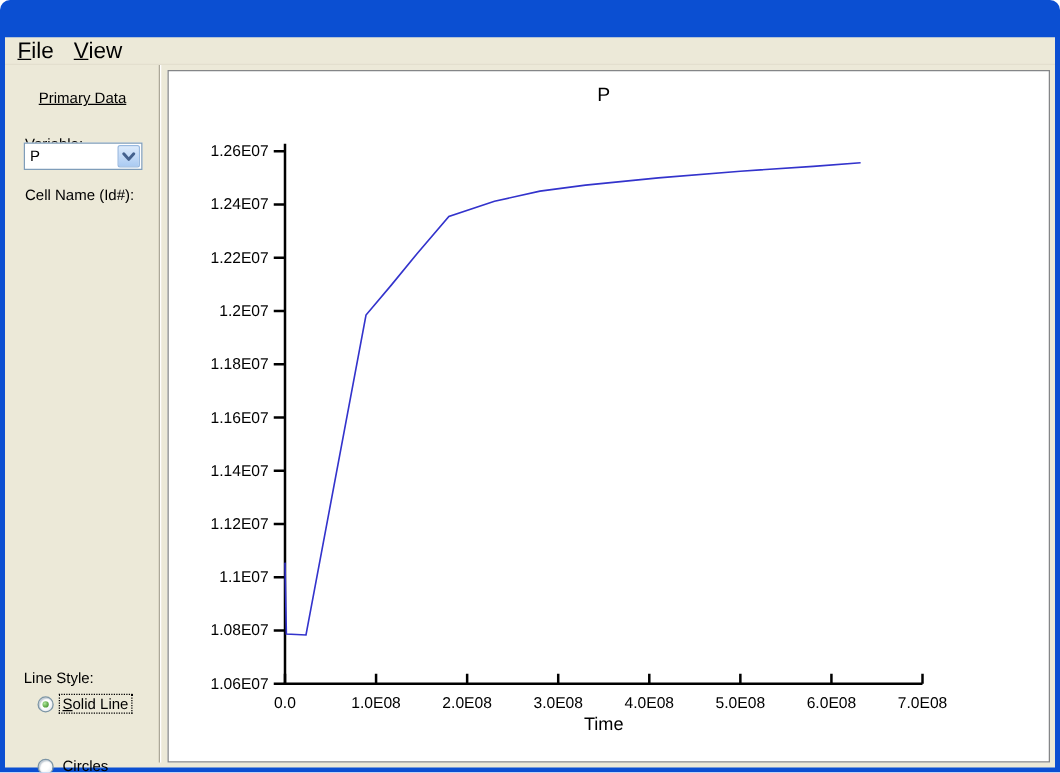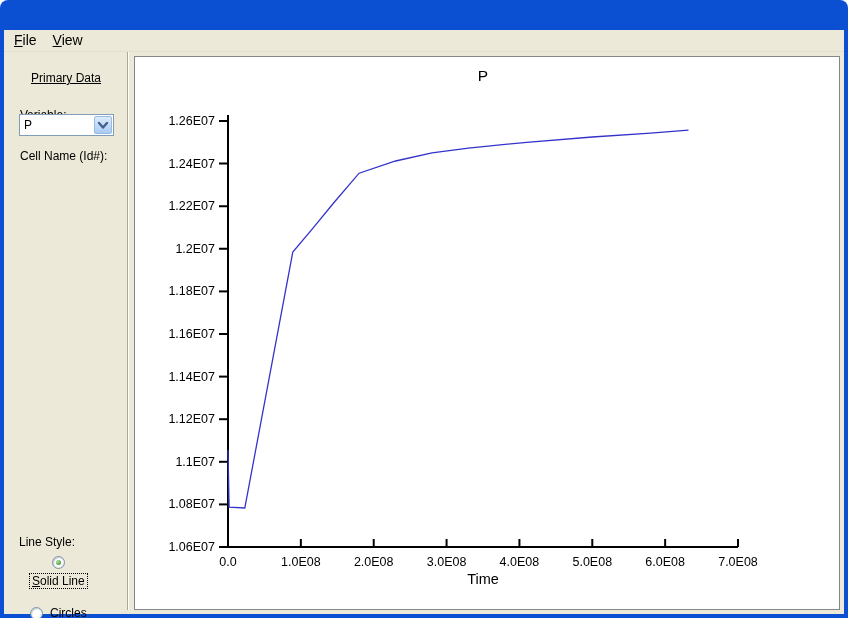--- a/index.html
+++ b/index.html
@@ -34,21 +34,21 @@
   }
   .glyph-min { position:absolute; left:4px; bottom:4px; width:9px; height:3px; background:#fff; }
   .glyph-max { position:absolute; left:5px; top:4px; width:11px; height:10px; border:1px solid #fff; border-top:3px solid #fff; }
   .glyph-close { position:absolute; inset:0; display:flex; align-items:center; justify-content:center;
     color:#fff; font-size:13px; font-weight:bold; line-height:1; }
 
   
   .frame { position:absolute; top:30px; left:4px; right:4px; bottom:4px; background:#ECE9D8; }
   .menubar { height:22px; background:#ECE9D8; display:flex; align-items:center; padding-left:2px;
     border-bottom:1px solid #E3DFCE; }
-  .menu-item { font-size:14px; color:#000; padding:2px 8px 3px 8px; cursor:default;text-align:right; }
+  .menu-item { font-size:18px; color:#000; padding:2px 8px 3px 8px; cursor:default;text-align:right; }
   .menu-item .accel { text-decoration:underline; }
 
   .client { position:relative; height:561px; background:#ECE9D8; }
 
   
   .sidebar { position:absolute; left:0; top:0; width:124px; height:558px;
     border-right:1px solid #ACA899; box-shadow:1px 0 0 #FFFFFF; font-size:12px; color:#000; }
   .sb-header { position:absolute; top:19px; left:0; width:124px; text-align:center;text-decoration:underline; }
   .sb-var-label { position:absolute; top:56px; left:16px; }
   .combo { position:absolute; left:15px; top:62px; width:95px; height:22px;
@@ -57,21 +57,21 @@
   .combo-btn { width:18px; margin:1px; border:1px solid #98B9E0; border-radius:2px;
     background:linear-gradient(180deg,#DCEBFC 0%,#C6DCF8 45%,#AACBF2 100%);
     display:flex; align-items:center; justify-content:center; cursor:pointer; }
   .sb-cell-label { position:absolute; top:97px; left:16px; }
   .listbox { position:absolute; left:15px; top:119px; width:95px; height:349px;
     background:#fff; border:1px solid #7F9DB9; overflow:hidden; }
   .list-item { height:16px; line-height:16px; padding-left:3px; white-space:nowrap; cursor:default; }
   .list-item.selected { background:#316AC5; color:#fff; }
   .sb-linestyle-label { position:absolute; top:483px; left:15px; }
   .radio-row { position:absolute; left:26px; display:flex; align-items:center; gap:5px; cursor:default; }
-  .radio-row.r1 { top:504px;flex-direction:column; }
+  .radio-row.r1 { top:504px; }
   .radio-row.r2 { top:530px;margin-top:24px; }
   .radio { width:13px; height:13px; border-radius:50%; border:1px solid #7B94A5;
     background:radial-gradient(circle at 35% 35%, #FFFFFF 45%, #E7EBF0 80%, #CFD8E0 100%);
     box-shadow:inset 1px 1px 1px rgba(120,140,160,0.45); position:relative; flex:0 0 auto; }
   .radio.checked::after { content:""; position:absolute; left:3px; top:3px; width:5px; height:5px;
     border-radius:50%; background:radial-gradient(circle at 35% 35%, #AEE89C 0%, #57A13F 65%, #3E8C2E 100%); }
   .radio-label { padding:0 2px; }
   .radio-label.focused { outline:1px dotted #000; }
   .radio-label .accel { text-decoration:underline; }
 

